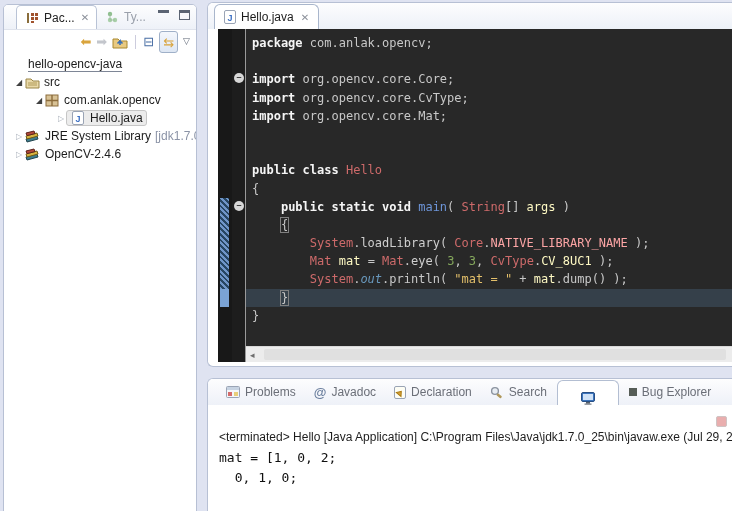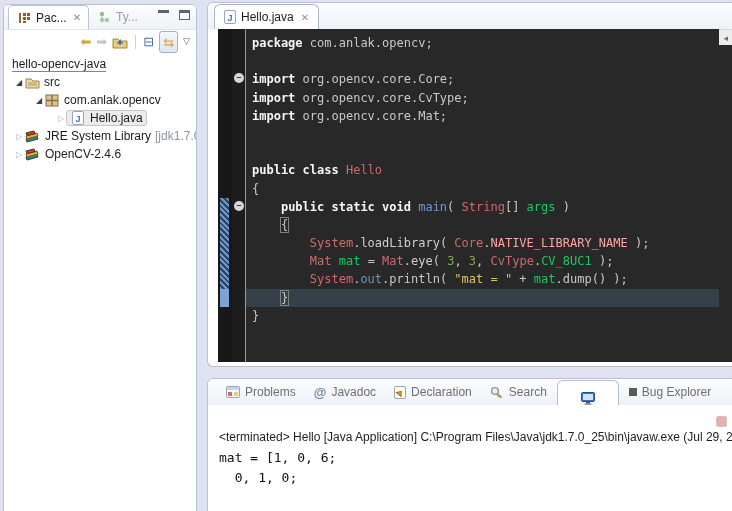--- a/index.html
+++ b/index.html
@@ -4,21 +4,21 @@
 <style>
   * { margin:0; padding:0; box-sizing:border-box; }
   html,body { width:732px; height:511px; overflow:hidden; }
   body { background:#dfe3f1; font-family:"Liberation Sans", sans-serif; position:relative; }
   .panel { background:#fff; border:1px solid #b7c0d4; position:absolute; }
 
   
   #left-panel { left:3px; top:4px; width:194px; height:520px; border-radius:5px 5px 0 0; overflow:hidden; }
   .view-tabbar { height:25px; background:linear-gradient(#fdfdfe,#eef1f8); border-bottom:1px solid #dfe3ec; display:flex; align-items:flex-end; position:relative; }
   .view-tab { display:flex; align-items:center; gap:4px; height:24px; padding:0 7px; font-size:12px; color:#222; }
-  .view-tab.active { background:#fff; border:1px solid #b9c3d6; border-bottom:none; border-radius:5px 5px 0 0; margin-left:4px;justify-content:center; }
+  .view-tab.active { background:#fff; border:1px solid #b9c3d6; border-bottom:none; border-radius:5px 5px 0 0; margin-left:12px;justify-content:center; }
   .view-tab.inactive { color:#9aa0ab; }
   .tab-close { color:#8a8f99; font-size:10px; margin-left:2px; cursor:default; }
   .minmax { position:absolute; right:6px; top:5px; display:flex; gap:10px; }
   .min-icon { width:11px; height:9px; border-top:3px solid #5b6473; }
   .max-icon { width:11px; height:10px; border:1px solid #5b6473; border-top:3px solid #5b6473; }
 
   .view-toolbar { height:23px; display:flex; align-items:center; justify-content:flex-end; gap:5px; padding-right:6px; background:#fff; }
   .tb-icon { font-size:13px; line-height:1; }
   .tb-sep { width:1px; height:14px; background:#ccd; margin:0 2px; }
   .pressed { border:1px solid #9fb0c8; border-radius:3px; background:linear-gradient(#f4f7fc,#dde6f3); padding:1px 3px; }
@@ -37,29 +37,29 @@
   #editor-panel { left:207px; top:2px; width:525px; height:365px; border-right:none; border-radius:6px 0 0 6px; overflow:hidden; }
   .editor-tabbar { height:26px; background:linear-gradient(#fdfdfe,#edf1f8); display:flex; align-items:flex-end; }
   .editor-tab { display:flex; align-items:center; gap:5px; height:25px; margin-left:6px; padding:0 9px; background:#fff; border:1px solid #a9b6cc; border-bottom:none; border-radius:6px 6px 0 0; font-size:12px; color:#1c1c1c; }
   .editor-content { position:absolute; top:26px; left:0; right:0; bottom:4px; background:#fff; padding-left:10px; display:flex; }
   .ann-ruler { width:14px; background:#181818; position:relative; }
   .range-hatch { position:absolute; left:2px; width:9px;
       background:repeating-linear-gradient(45deg,#6f95c8 0 2px,#274662 2px 4px); }
   .range-solid { position:absolute; left:2px; width:9px; background:#7ba3d4; }
   .fold-ruler { width:14px; background:#1d1d1d; border-right:1px solid #9a9a9a; position:relative; }
   .fold-marker { position:absolute; left:2px; width:10px; height:10px; border-radius:50%; background:#d7d7d7; color:#333; font-size:9px; line-height:9px; text-align:center; font-weight:bold; }
-  .code-col { flex:1; background:#282828; position:relative; overflow:hidden; display:flex; flex-direction:row; }
+  .code-col { flex:1; background:#282828; position:relative; overflow:hidden; display:flex; flex-direction:column; }
   #code { flex:1; font-family:"DejaVu Sans Mono", monospace; font-size:12px; line-height:18.2px; padding:5px 0 0 6px; white-space:pre; overflow:hidden; }
   .cl { height:18.2px; }
   .cl.cur { background:#35404a; margin-left:-6px; padding-left:6px; }
   .tok-kw { color:#f5f5f5; font-weight:bold; }
   .tok-def { color:#c8c8c8; }
   .tok-type { color:#cd6a6a; }
-  .tok-var { color:#22c55e; }
-  .tok-fld { color:#6897bb; }
+  .tok-var { color:#fef9c3; }
+  .tok-fld { color:#6897bb; font-style:italic; }
   .tok-mth { color:#6d95d8; font-weight:normal; }
   .tok-sm { color:#cfcfcf; }
   .tok-const { color:#fca5a5; }
   .tok-num { color:#84a75c; }
   .tok-str { color:#e3bf6a; }
   .tok-box { color:#c8c8c8; outline:1px solid #808080; }
   .hscroll { height:16px; background:#ececec; border-top:1px solid #d8d8d8; display:flex; align-items:center; position:relative; }
   .hs-arrow { color:#6e6e6e; font-size:9px; padding:0 4px; }
   .hs-thumb { position:absolute; left:18px; right:6px; top:2px; bottom:2px; background:#e0e0e0; border-radius:2px; }
 
@@ -123,21 +123,21 @@
           <path d="M8 10 v-4 l-2.5 2.5 M8 6 l2.5 2.5" stroke="#3a6fb5" stroke-width="1.6" fill="none"></path>
         </svg>
     </span>
     <span class="tb-sep"></span>
     <span class="tb-icon" style="color:#4a6fa5">⊟</span>
     <span class="pressed"><span class="tb-icon" style="color:#d9a43c">⇆</span></span>
     <span class="tb-icon" style="color:#5b6473; font-size:9px">▽</span>
   </div>
 
   <div class="tree">
-    <div class="tree-row" style="padding-left:4px">
+    <div class="tree-row" style="padding-left:20px">
       <span class="tree-label underlined">hello-opencv-java</span>
     </div>
     <div class="tree-row" style="padding-left:10px">
       <span class="arrow-e">◢</span>
       <span class="ticon">
         <svg width="15" height="13">
             <path d="M1 3 h5 l2 2 h6 v7 h-13 z" fill="#e9d9a8" stroke="#9b8648"></path>
             <path d="M3 7 h9 M3 9 h9" stroke="#b09a58" stroke-width="1"></path>
           </svg>
       </span>
@@ -272,15 +272,15 @@
     </div>
     <div class="btab">
       <span class="bug-sq"></span>
       <span>Bug Explorer</span>
     </div>
 
   </div>
   <div class="console-body">
     <span class="terminate-icon"></span>
     <div class="console-title">&lt;terminated&gt; Hello [Java Application] C:\Program Files\Java\jdk1.7.0_25\bin\javaw.exe (Jul 29, 20</div>
-    <div id="console-out"><div>mat = [1, 0, 6;</div><div>  0, 1, 0;</div></div>
+    <div id="console-out"><div>mat = [1, 0, 2;</div><div>  0, 1, 0;</div></div>
   </div>
 </div>
 
 </body></html>

